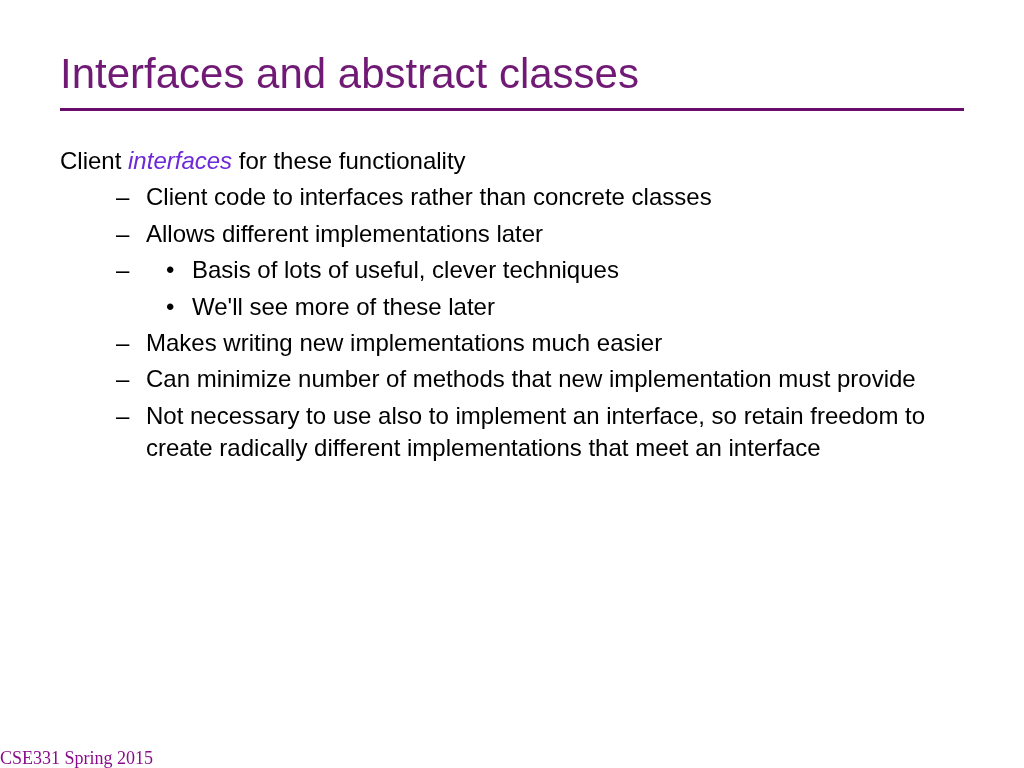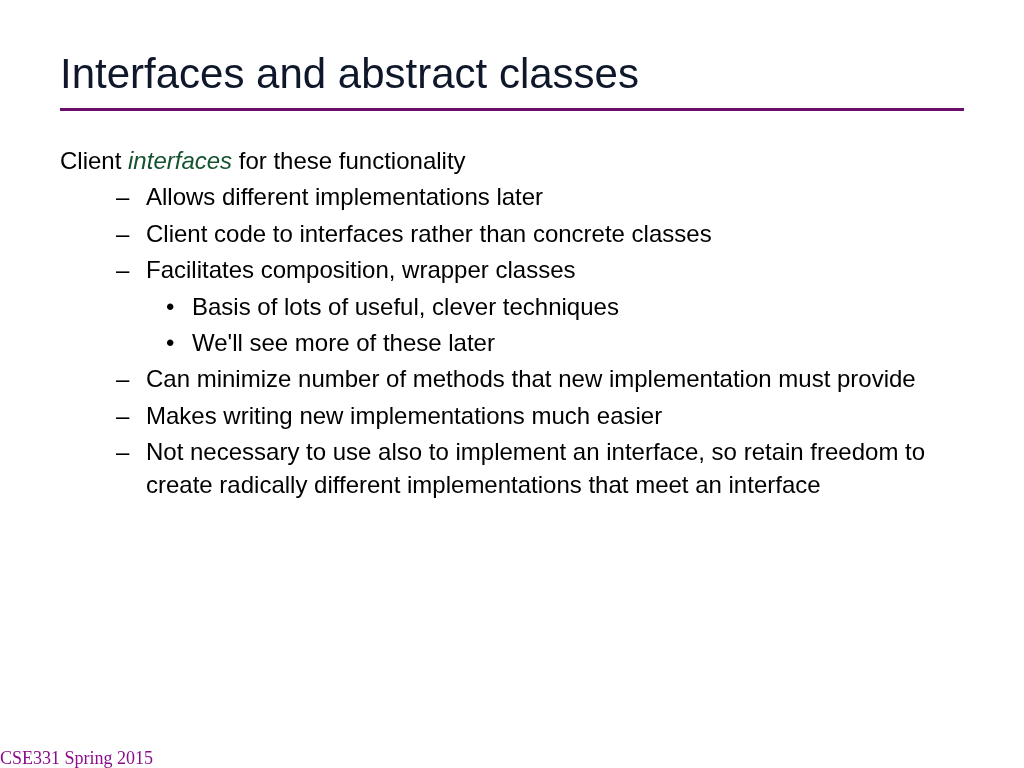--- a/index.html
+++ b/index.html
@@ -5,34 +5,34 @@
   * { margin: 0; padding: 0; box-sizing: border-box; }
   html, body { width: 1024px; height: 768px; background: #fff; font-family: Arial, Helvetica, sans-serif; }
   .slide {
     width: 1024px;
     height: 768px;
     padding: 50px 60px 30px 60px;
     position: relative;
     color: #000;
   }
   .title {
-    color: #0f172a;
+    color: #701a75;
     font-size: 42px;
     font-weight: 400;
     margin-bottom: 10px;
   }
   .rule {
     border: none;
     border-top: 3px solid #6a0c6a;
     margin-bottom: 34px;
   }
   .body { font-size: 24px; line-height: 1.35; }
   .p1 { margin-bottom: 4px; }
   .p2 { margin-top: 26px; margin-bottom: 4px; }
-  .em-blue { color: #14532d; font-style: italic; }
+  .em-blue { color: #6d28d9; font-style: italic; }
   ul.dash {
     list-style: none;
     padding-left: 86px;
   }
   ul.dash > li {
     position: relative;
     margin: 4px 0 4px 0;
     padding-right: 20px;
   }
   ul.dash > li::before {
@@ -81,34 +81,33 @@
 
 <div class="slide">
   <h1 class="title">Interfaces and abstract classes</h1>
   <hr class="rule">
 
   <div class="body">
     <p class="p1">
       <span>Client </span><span class="em-blue">interfaces</span><span> for these functionality</span>
     </p>
     <ul class="dash">
+      <li>Client code to interfaces rather than concrete classes</li>
       <li>Allows different implementations later</li>
-      <li>Client code to interfaces rather than concrete classes</li>
       <li>
-        <span>Facilitates composition, wrapper classes</span>
         <ul class="dot">
           <li>Basis of lots of useful, clever techniques</li>
           <li>We'll see more of these later</li>
         </ul>
       </li>
     </ul>
 
     <ul class="dash">
+      <li>Makes writing new implementations much easier</li>
       <li>Can minimize number of methods that new implementation must provide</li>
-      <li>Makes writing new implementations much easier</li>
       <li>Not necessary to use also to implement an interface, so retain freedom to create radically different implementations that meet an interface</li>
     </ul>
   </div>
 
   <div class="footer">
     <div class="footer-center">CSE331 Spring 2015</div>
     <div class="footer-right">29</div>
   </div>
 </div>
 

